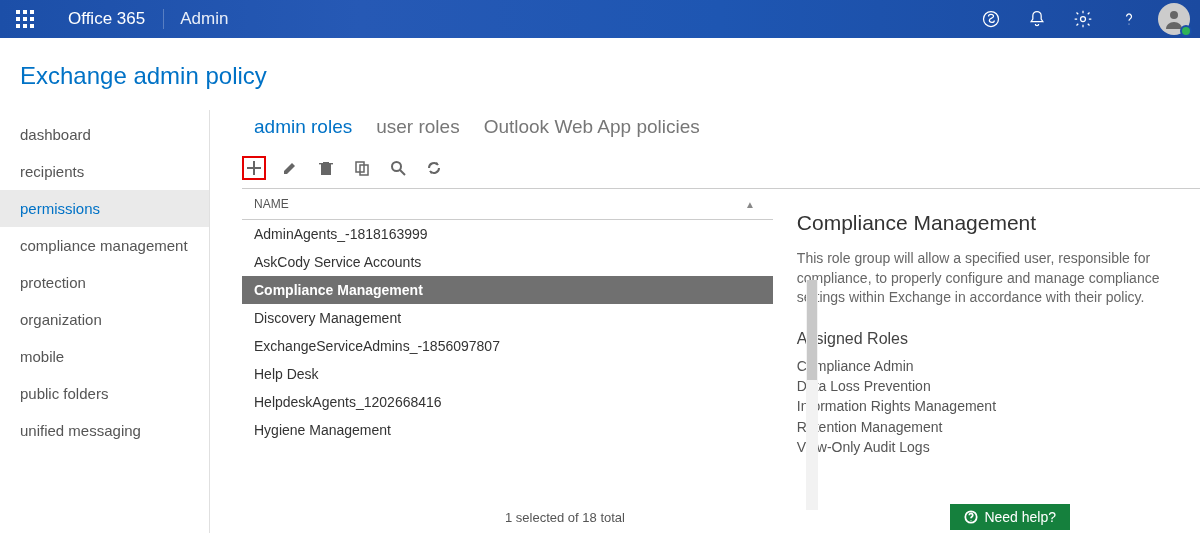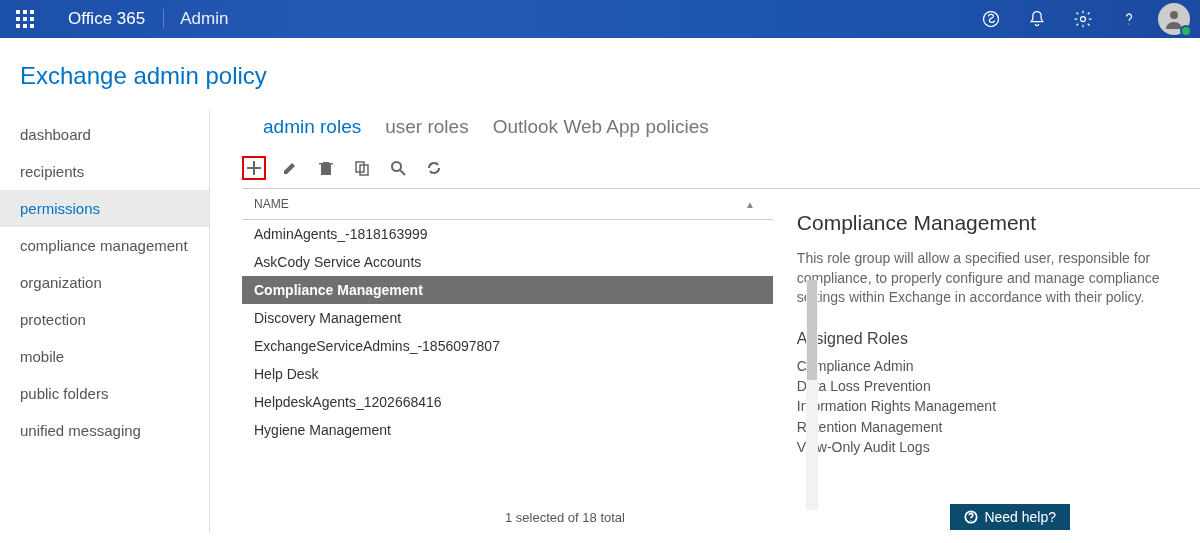--- a/index.html
+++ b/index.html
@@ -25,21 +25,21 @@
 
   
   .main { display: flex; height: calc(543px - 50px - 70px); }
   .sidebar { width: 210px; border-right: 1px solid #e0e0e0; padding-top: 6px; }
   .nav-item { padding: 10px 20px; color: #555; cursor: pointer; font-size: 15px; }
   .nav-item.active { background: #eaeaea; color: #0072c6; }
 
   .content { flex: 1; padding: 0 0 0 32px; position: relative; display: flex; flex-direction: column; }
   .tabs { display: flex; gap: 24px; padding: 6px 0 18px 12px; font-size: 19px; font-weight: 300; }
   .tab { color: #777; cursor: pointer; }
-  .tab.active { color: #0072c6; margin-left: 9px; }
+  .tab.active { color: #0072c6; }
 
   
   .toolbar { display: flex; gap: 12px; padding: 0 0 8px 0; }
   .tool { width: 24px; height: 24px; display: flex; align-items: center; justify-content: center; cursor: pointer; color: #555; }
   .tool.highlight { border: 2px solid #e50000; }
   .tool svg { width: 16px; height: 16px; fill: #666; }
   .tool.refresh svg, .tool.search svg { fill:none; stroke:#666; stroke-width:2; }
 
   
   .grid-wrap { display: flex; border-top: 1px solid #ccc; height: 268px; }
@@ -51,21 +51,21 @@
 
   .details-pane { flex: 0.75; padding: 22px 24px 0 24px; color: #444; overflow:hidden; }
   .details-title { font-size: 21px; color: #333; font-weight: 400; margin-bottom: 14px; }
   .details-desc { color: #666; font-size: 14px; line-height: 1.4; margin-bottom: 22px; }
   .section-head { font-size: 16px; color: #444; margin-bottom: 8px; }
   .role-item { font-size: 14px; color: #555; line-height: 1.45; }
 
   
   .footer { position:absolute; left:250px; right:0; bottom:13px; display:flex; align-items:center; font-size:13px; color:#555; }
   .sel-count { margin-left: 255px; }
-  .need-help { margin-left:auto; margin-right: 130px; background:#0c4a6e; color:#fff; padding:5px 14px; cursor:pointer; display:flex; align-items:center; gap:6px; font-size:14px; }
+  .need-help { margin-left:auto; margin-right: 130px; background:#15803d; color:#fff; padding:5px 14px; cursor:pointer; display:flex; align-items:center; gap:6px; font-size:14px; }
   .need-help svg { width:14px; height:14px; fill:none; stroke:#fff; stroke-width:2; }
 
   .scrollbar { position:absolute; right:0; top:280px; width:12px; height:230px; background:#f2f2f2; }
   .scrollbar-thumb { position:absolute; left:1px; top:0; width:10px; height:100px; background:#c8c8c8; }
 </style>
 </head>
 <body>
 
 <div class="topbar">
   <div class="waffle">
@@ -119,22 +119,22 @@
 </div>
 
 <div class="page-title">Exchange admin policy</div>
 
 <div class="main">
   <div class="sidebar">
     <div class="nav-item">dashboard</div>
     <div class="nav-item">recipients</div>
     <div class="nav-item active">permissions</div>
     <div class="nav-item">compliance management</div>
+    <div class="nav-item">protection</div>
     <div class="nav-item">organization</div>
-    <div class="nav-item">protection</div>
     <div class="nav-item">mobile</div>
     <div class="nav-item">public folders</div>
     <div class="nav-item">unified messaging</div>
   </div>
 
   <div class="content">
     <div class="tabs">
       <div class="tab active">admin roles</div>
       <div class="tab">user roles</div>
       <div class="tab">Outlook Web App policies</div>

